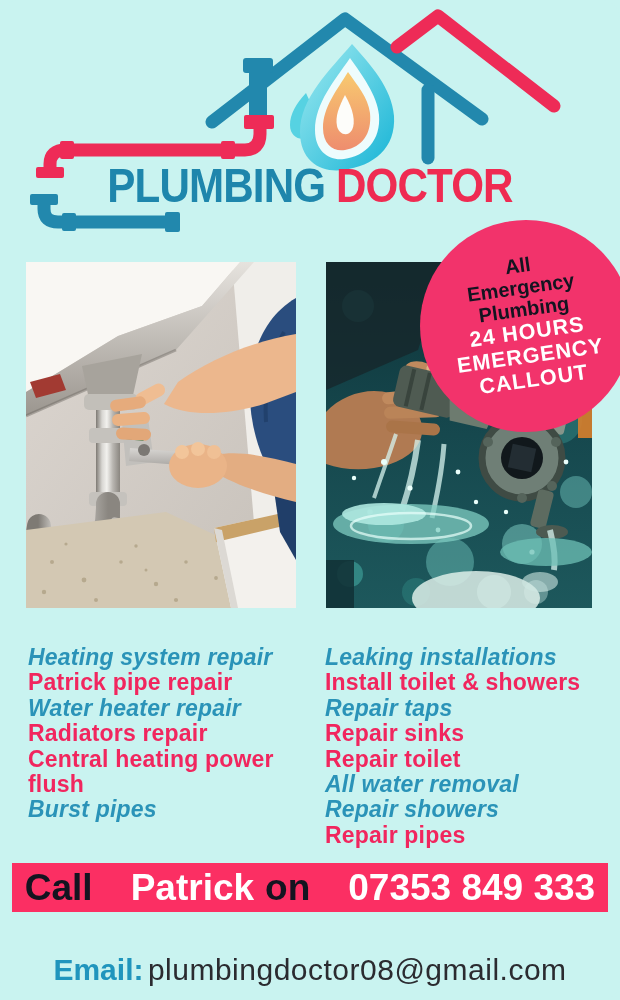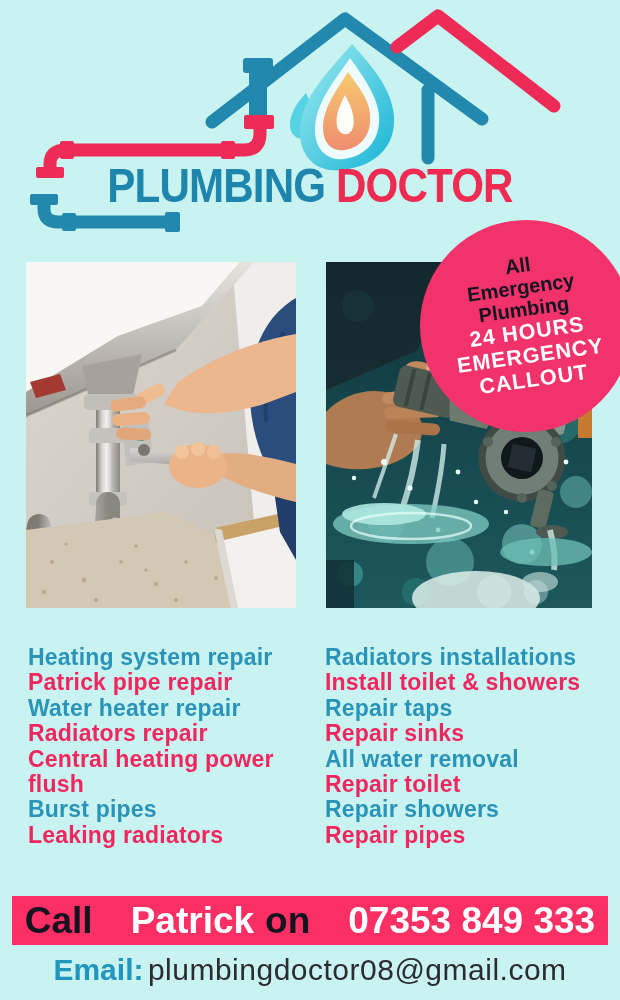--- a/index.html
+++ b/index.html
@@ -32,26 +32,26 @@
   }
   .badge-inner { transform:rotate(-8deg); text-align:center; margin-top:-6px; }
   .badge-inner .dk { color:#141420; font-weight:bold; font-size:20px; line-height:22px; }
   .badge-inner .wt { color:#ffffff; font-weight:bold; font-size:21.5px; line-height:24px; letter-spacing:1px; }
 
   
   .services { position:absolute; top:645px; left:28px; width:566px; display:flex; }
   .svc-col-left  { width:297px; }
   .svc-col-right { width:269px; }
   .svc { font-size:23px; font-weight:bold; line-height:25.4px; letter-spacing:.2px; }
-  .svc[data-style="blue"] { color:#2a93b8; }
+  .svc[data-style="blue"] { color:#2a93b8; font-style:italic; }
   .svc[data-style="pink"] { color:#f1265e; }
 
   
   .banner {
-    position:absolute; top:896px; left:12px; width:596px; height:49px;
+    position:absolute; top:863px; left:12px; width:596px; height:49px;
     background:#fb2f63; display:flex; align-items:center; justify-content:center;
     gap:11px; white-space:nowrap;
   }
   .banner span { font-size:37px; font-weight:bold; line-height:1; }
   .banner .dark  { color:#141420; }
   .banner .white { color:#ffffff;margin-left:27px; }
 
   
   .email-line { position:absolute; top:953px; left:0; width:620px; text-align:center; white-space:nowrap; }
   .email-line .lbl { color:#2095bd; font-weight:bold; font-size:30px; }
@@ -293,29 +293,28 @@
   </div>
 
   <div class="services">
     <div class="svc-col-left">
       <div class="svc" data-style="blue">Heating system repair</div>
       <div class="svc" data-style="pink">Patrick pipe repair</div>
       <div class="svc" data-style="blue">Water heater repair</div>
       <div class="svc" data-style="pink">Radiators repair</div>
       <div class="svc" data-style="pink">Central heating power flush</div>
       <div class="svc" data-style="blue">Burst pipes</div>
-      <div class="svc" data-style="pink">Leaking radiators</div>
     </div>
     <div class="svc-col-right">
-      <div class="svc" data-style="blue">Radiators installations</div>
+      <div class="svc" data-style="blue">Leaking installations</div>
       <div class="svc" data-style="pink">Install toilet &amp; showers</div>
       <div class="svc" data-style="blue">Repair taps</div>
       <div class="svc" data-style="pink">Repair sinks</div>
+      <div class="svc" data-style="pink">Repair toilet</div>
       <div class="svc" data-style="blue">All water removal</div>
-      <div class="svc" data-style="pink">Repair toilet</div>
       <div class="svc" data-style="blue">Repair showers</div>
       <div class="svc" data-style="pink">Repair pipes</div>
     </div>
   </div>
 
   <div class="banner">
     <span class="dark">Call</span>
     <span class="white">Patrick</span>
     <span class="dark">on</span>
     <span class="white">07353 849 333</span>

